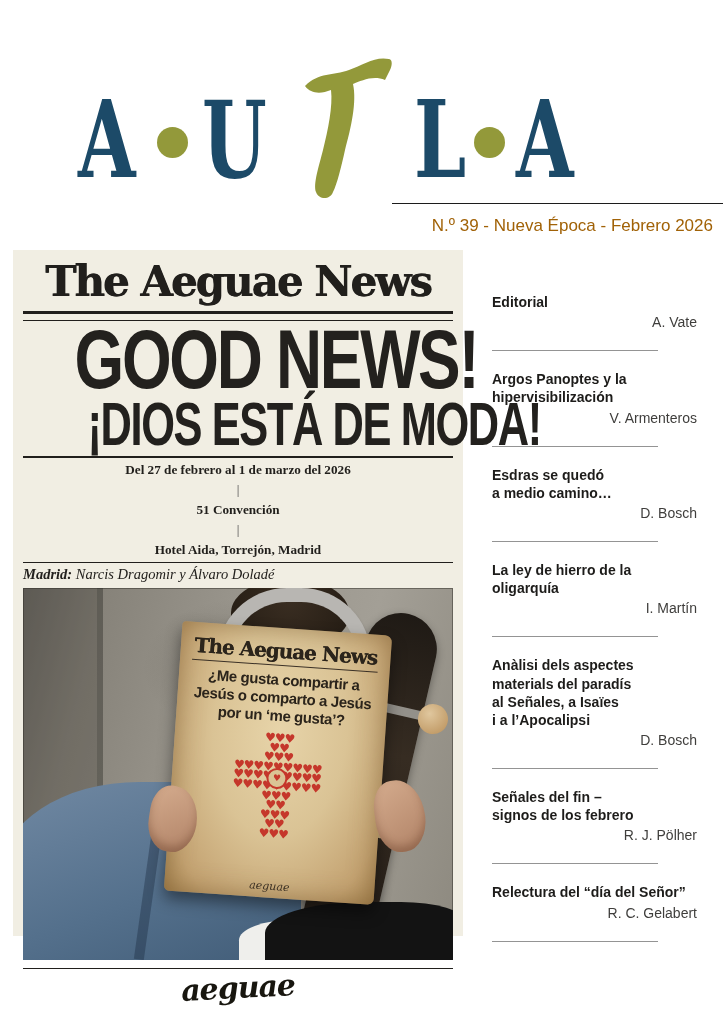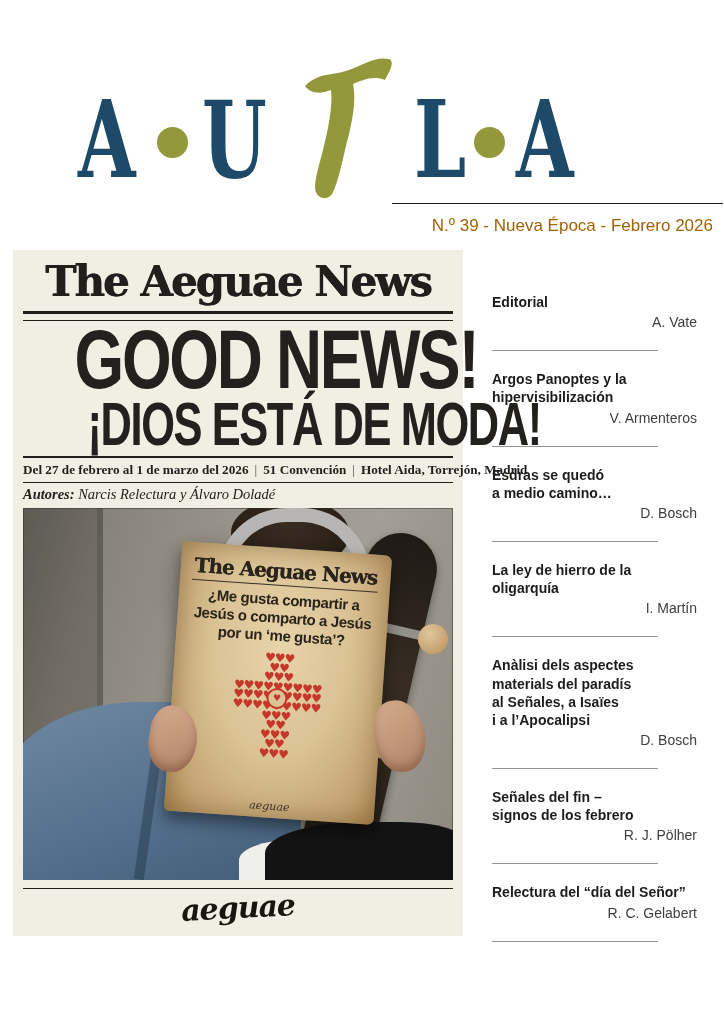--- a/index.html
+++ b/index.html
@@ -31,21 +31,21 @@
   .double-rule{margin-top:5px;height:6px;border-top:3px solid #211f1c;border-bottom:1.5px solid #211f1c;}
   .headline1{margin-top:5px;height:64px;font-weight:bold;font-size:84px;line-height:66px;
              letter-spacing:-3px;text-align:center;white-space:nowrap;transform:scaleX(0.76);
              transform-origin:center;color:#23211e;}
   .headline2{margin-top:9px;height:48px;font-weight:bold;font-size:62px;line-height:50px;
              letter-spacing:-2px;text-align:center;white-space:nowrap;transform:scaleX(0.70);
              transform-origin:center;color:#23211e;}
   .rule-heavy{margin-top:9px;border-top:2.4px solid #211f1c;}
   .dateline{display:flex;justify-content:space-between;align-items:center;gap:4px;
             font-family:"Liberation Serif",serif;font-weight:bold;font-size:13.2px;
-            padding:4px 0 4px;white-space:nowrap;}
+            padding:4px 0 4px;white-space:nowrap;flex-direction:column;}
   .dateline .pipe{font-weight:normal;color:#4a4a48;padding:0 2px;}
   .rule-thin{border-top:1.3px solid #211f1c;}
   .authors{font-family:"Liberation Serif",serif;font-style:italic;font-size:14.5px;
            padding:3px 0 5px;color:#23211e;}
   .authors .lbl{font-weight:bold;}
 
   
   .photo{position:relative;height:372px;overflow:hidden;
          background:linear-gradient(105deg,#6b6862 0%,#87837a 16%,#98948b 40%,#a39f96 68%,#8d897f 100%);
          box-shadow:inset 0 0 0 1px rgba(40,38,32,.45);}
@@ -138,21 +138,21 @@
     <div class="rule-heavy"></div>
     <div class="dateline">
         <span>Del 27 de febrero al 1 de marzo del 2026</span>
         <span class="pipe">|</span>
         <span>51 Convención</span>
         <span class="pipe">|</span>
         <span>Hotel Aida, Torrejón, Madrid</span>
       </div>
     <div class="rule-thin"></div>
     <div class="authors">
-      <span class="lbl">Autores:</span><span> Narcis Relectura y Álvaro Doladé</span>
+      <span class="lbl">Madrid:</span><span> Narcis Dragomir y Álvaro Doladé</span>
     </div>
 
     <div class="photo">
       <div class="wall-col"></div>
       <div class="wall-edge"></div>
       <div class="wall-stain"></div>
       <div class="skateboard">
         <div class="deck"></div>
         <div class="axle"></div>
         <div class="wheel w1"></div>

